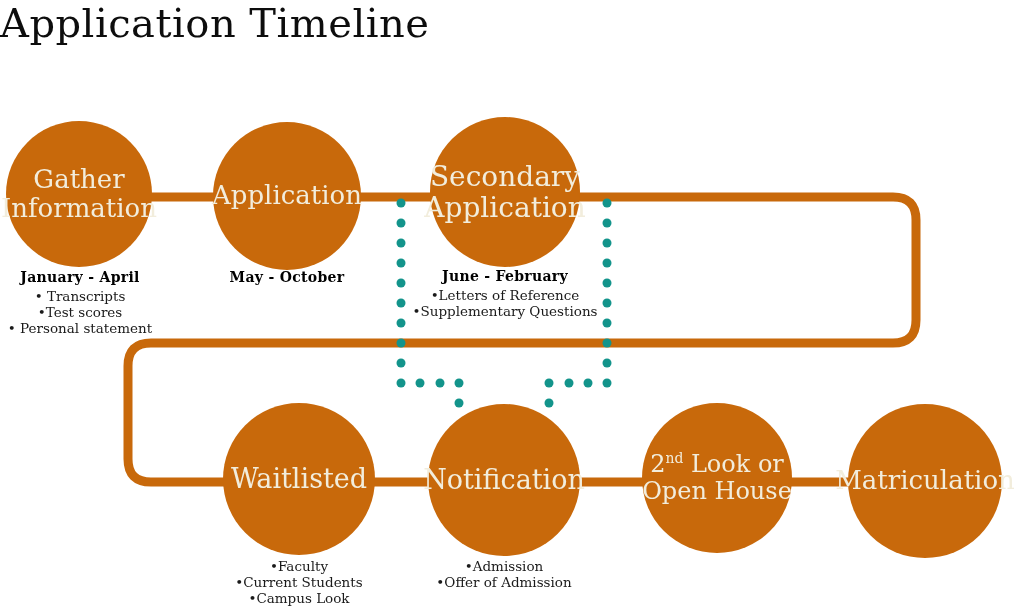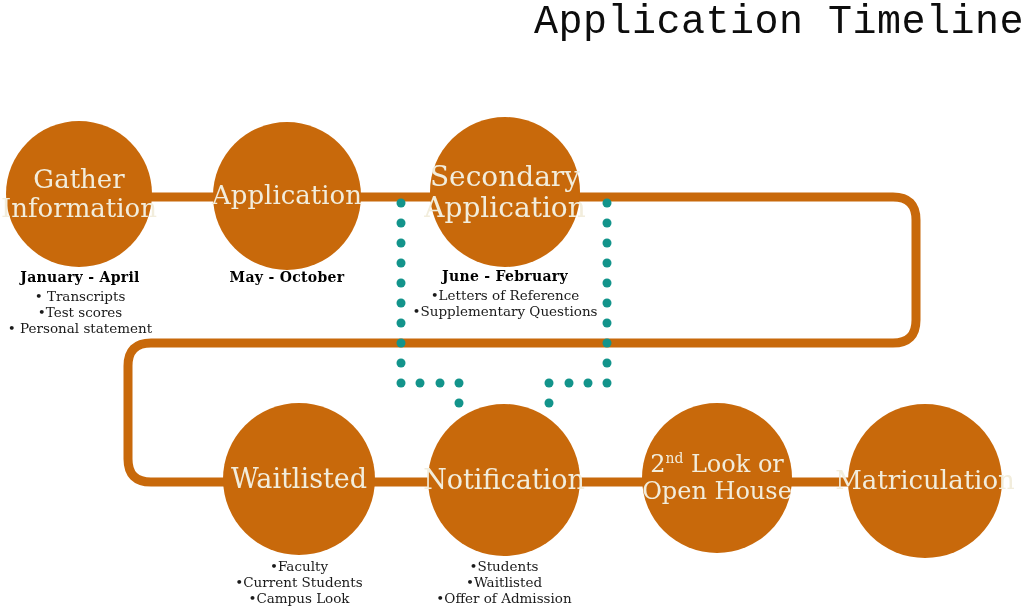--- a/index.html
+++ b/index.html
@@ -6,26 +6,25 @@
   #canvas{
     position:relative;
     width:1024px;height:611px;
     background:#ffffff;
     overflow:hidden;
     font-family:"DejaVu Serif", serif;
   }
   .title{
     position:absolute;
     left:0; top:6; width:1024px;
-    text-align:right;
+    text-align:left;
     font-size:40px;
     font-weight:400;
     color:#0d0d0d;
     letter-spacing:0.5px;
-    font-family:Liberation Mono, monospace;
   }
   #lines-layer{position:absolute;left:0;top:0;z-index:0;}
   #dots-layer{position:absolute;left:0;top:0;z-index:1;}
   .orange-path{
     stroke:var(--orange);
     stroke-width:9;
     fill:none;
   }
   .teal-dot{fill:var(--teal);}
   .circle{
@@ -162,18 +161,17 @@
     <div class="bullet">•Supplementary Questions</div>
   </div>
 
   <div class="subtext s-interview">
     <div class="bullet">•Faculty</div>
     <div class="bullet">•Current Students</div>
     <div class="bullet">•Campus Look</div>
   </div>
 
   <div class="subtext s-notification">
-    <div class="bullet">•Students</div>
-    <div class="bullet">•Waitlisted</div>
+    <div class="bullet">•Admission</div>
     <div class="bullet">•Offer of Admission</div>
   </div>
 
 </div>
 
 </body></html>

